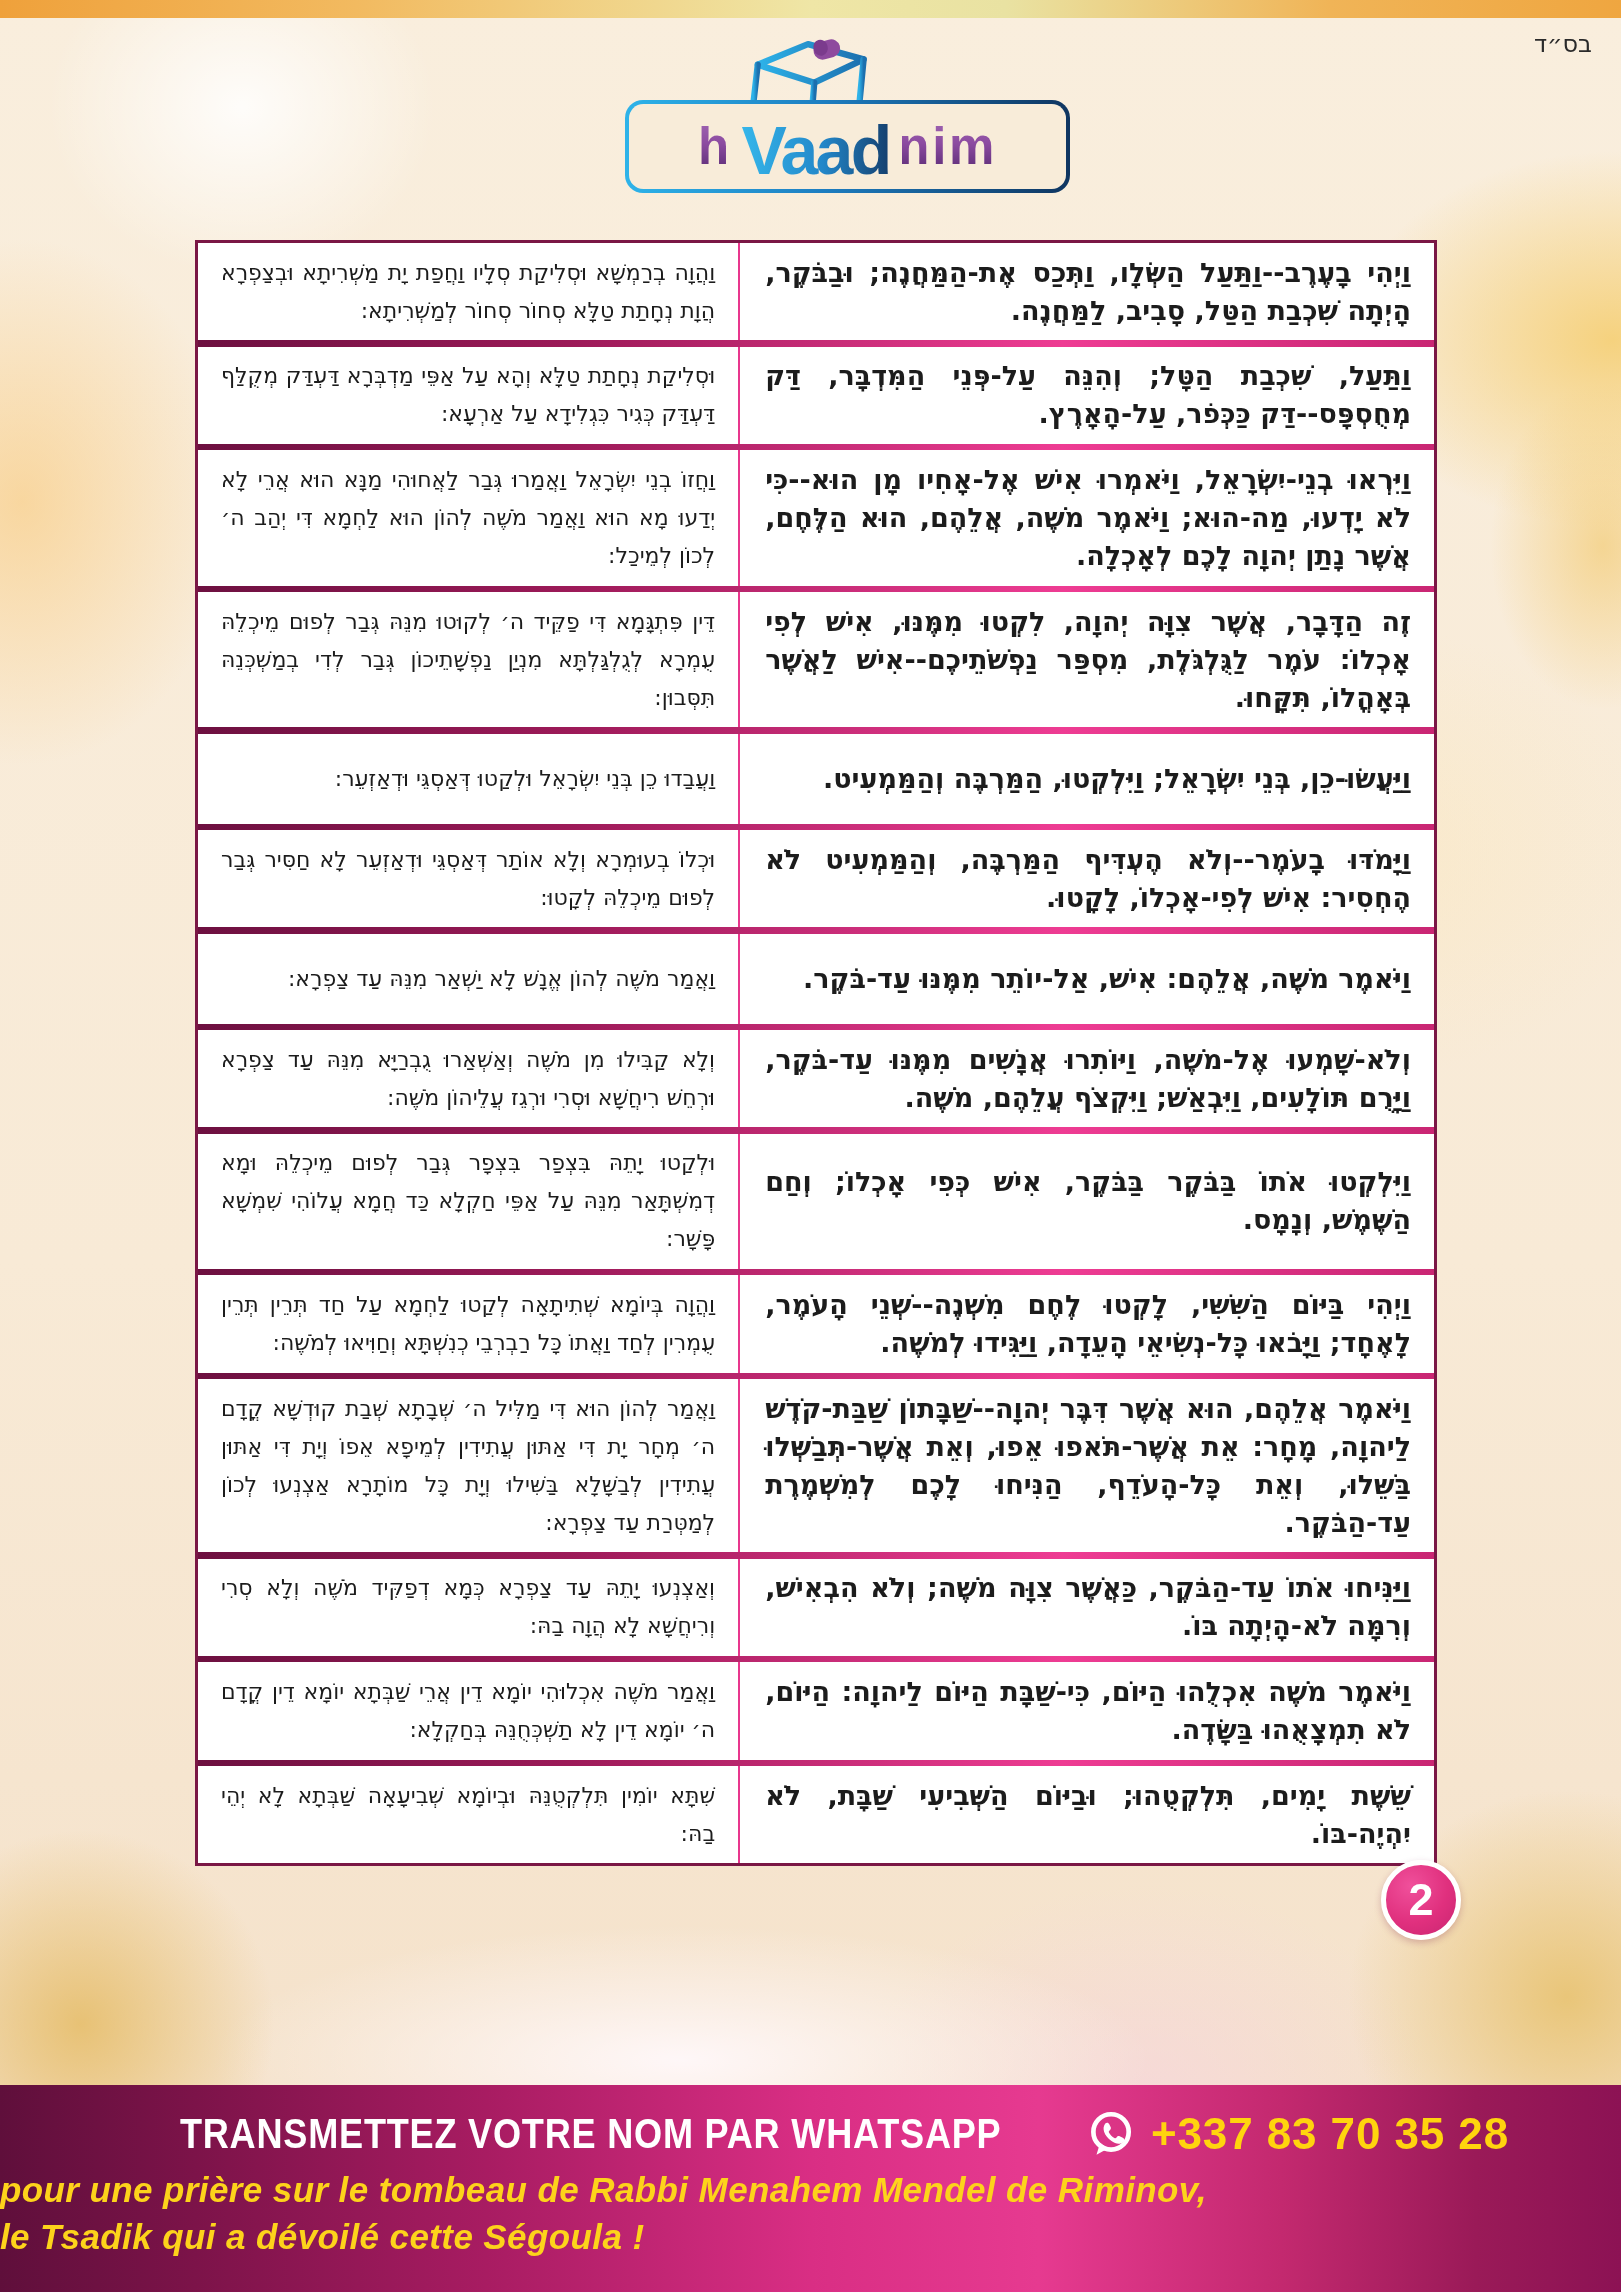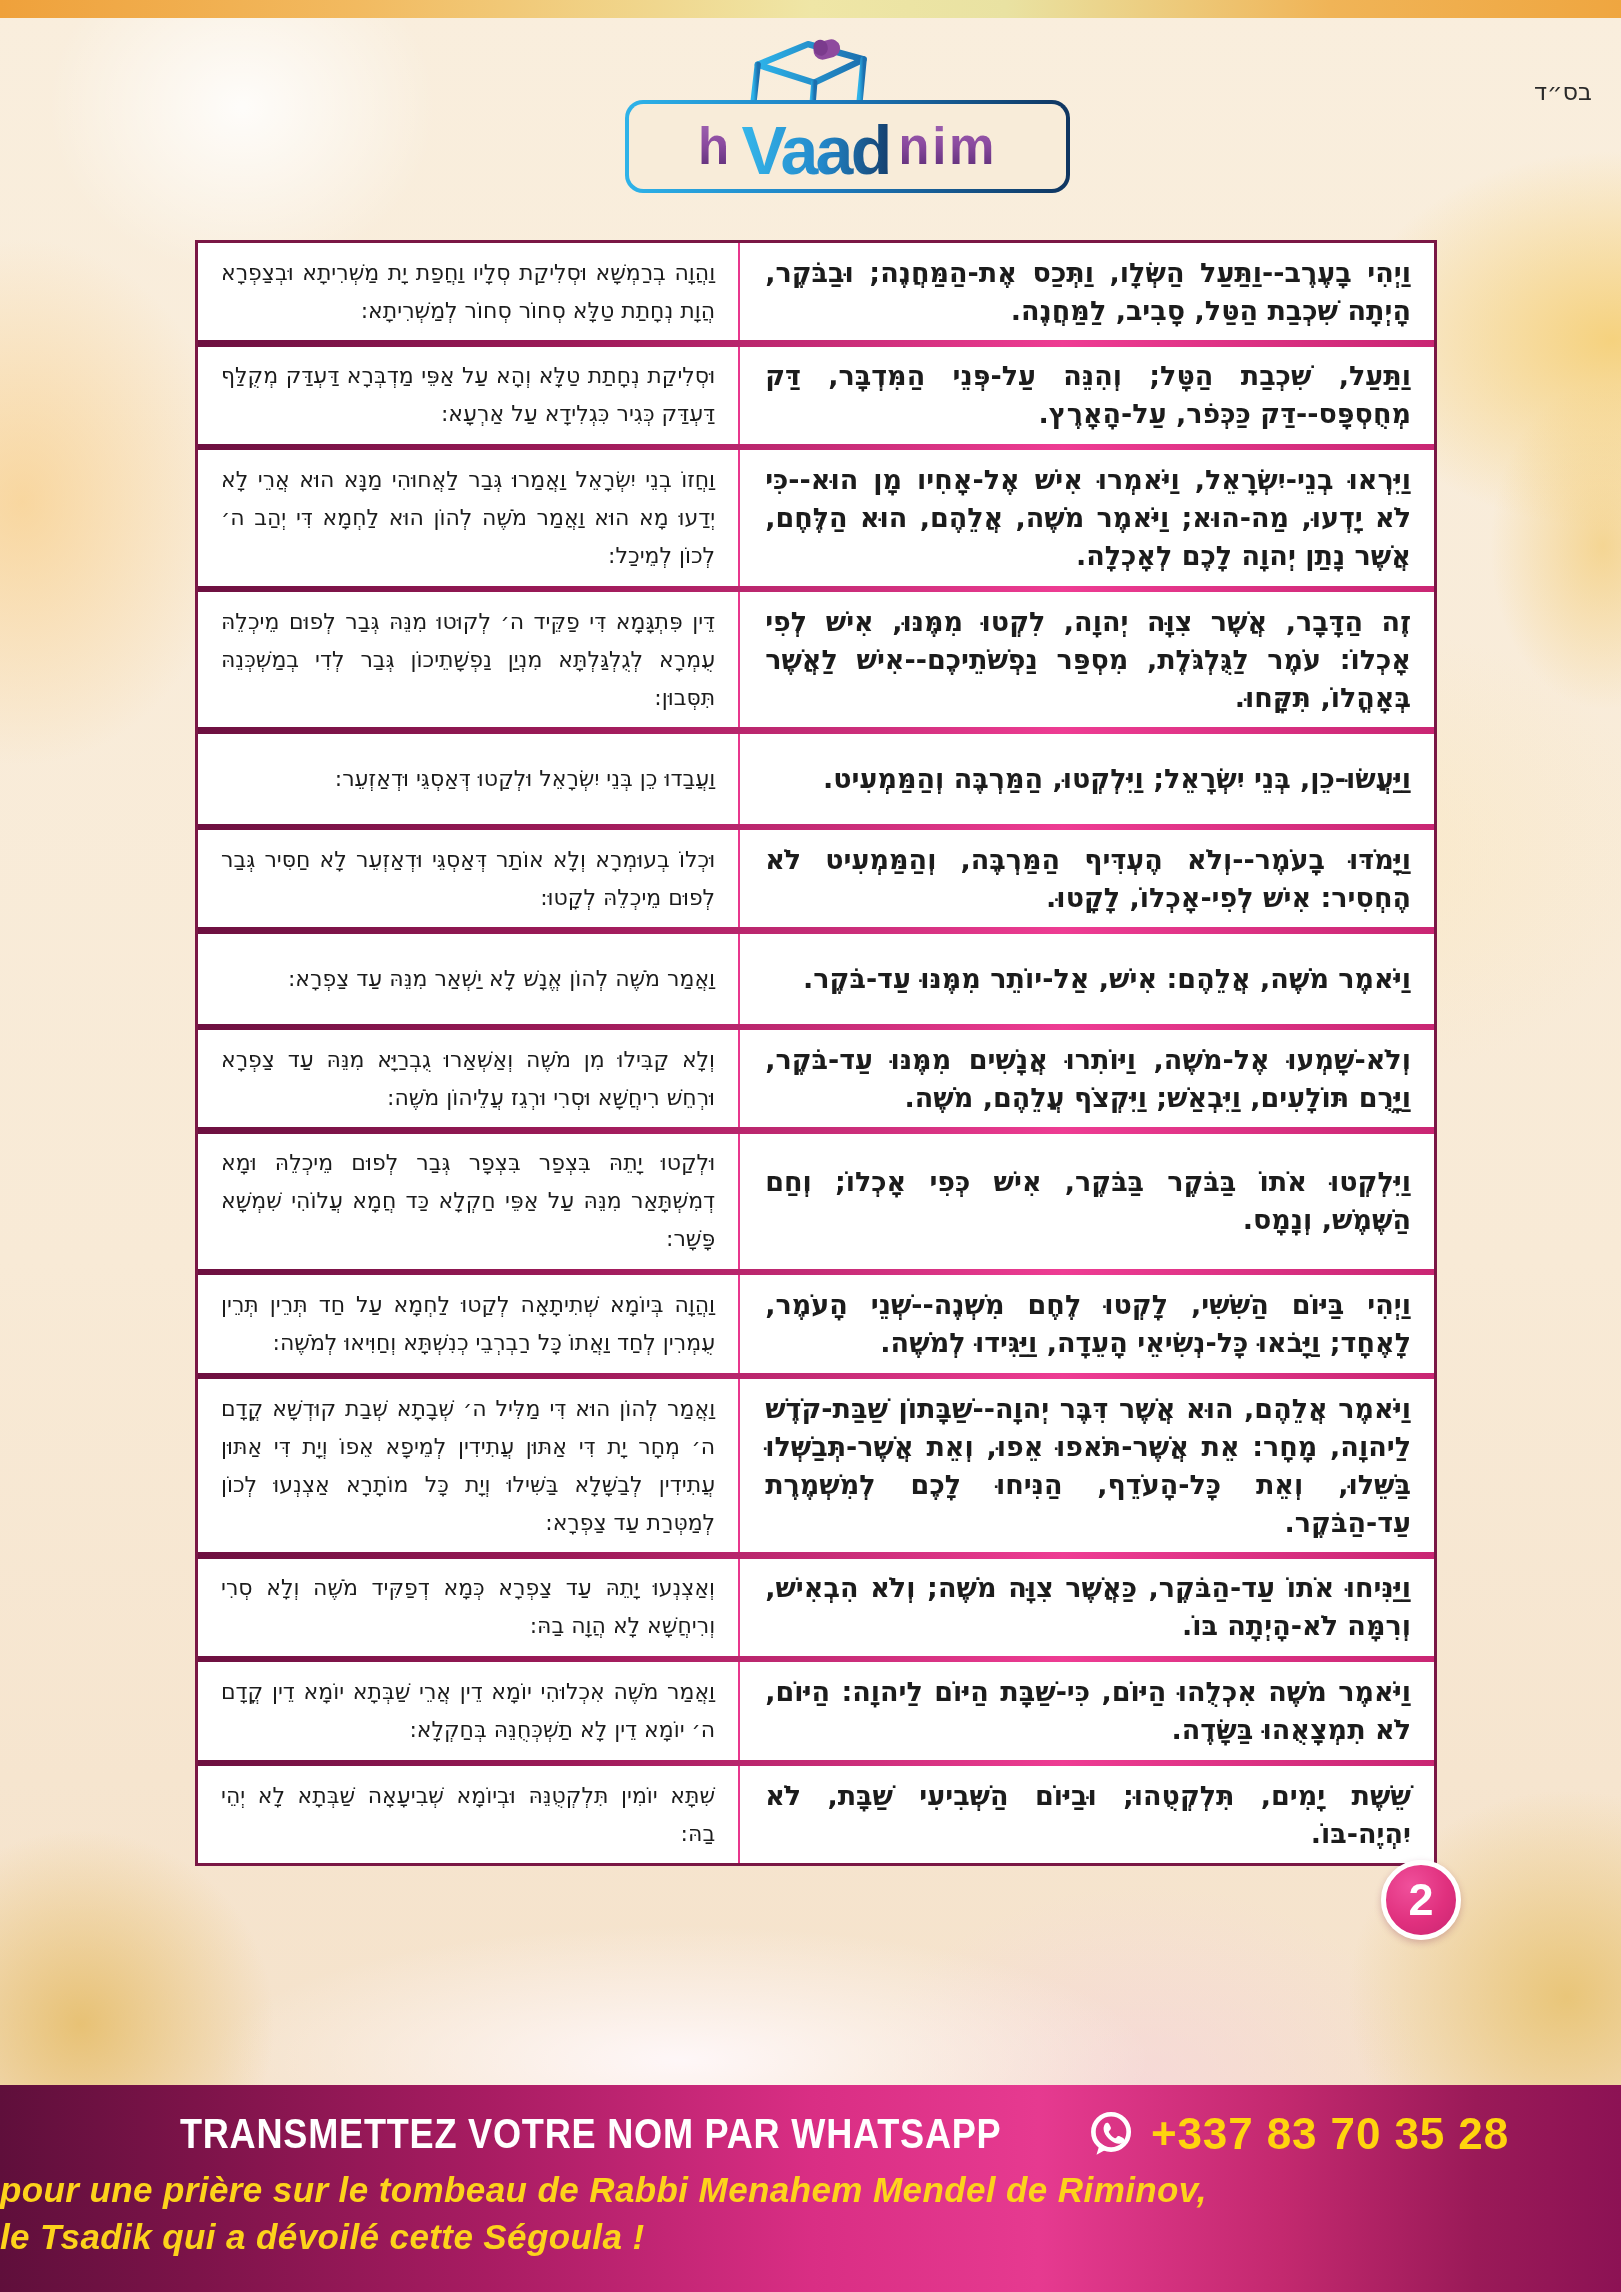--- a/index.html
+++ b/index.html
@@ -14,21 +14,21 @@
       radial-gradient(376px 269px at 1146px 2087px, rgba(247,210,225,.55), rgba(247,210,225,0) 75%),
       radial-gradient(304px 376px at 22.4px 502px, rgba(248,200,120,.6), rgba(248,200,120,0) 70%),
       radial-gradient(269px 233px at 242px 107px, rgba(255,255,255,.85), rgba(255,255,255,0) 72%),
       radial-gradient(430px 304px at 1343px 851px, rgba(250,232,195,.7), rgba(250,232,195,0) 75%),
       radial-gradient(358px 269px at 466px 1522px, rgba(255,252,245,.5), rgba(255,252,245,0) 75%),
       linear-gradient(180deg,#f9eedd 0%,#f8ead6 55%,#f4e0c8 100%);}
   
   .topbar{position:absolute;left:0;top:0;width:100%;height:18px;
     background:linear-gradient(90deg,#efa13b 0%,#f2ba60 22%,#efe6a6 50%,#e9e2a2 62%,#f0b457 82%,#efa640 100%);}
   .bsd{position:absolute;top:30px;right:30px;font-family:"DejaVu Sans",sans-serif;
-    font-size:24px;color:#2a2a2a;direction:rtl;margin-top:48px;}
+    font-size:24px;color:#2a2a2a;direction:rtl;}
   
   .logo{position:absolute;left:625px;top:36px;width:381px;height:170px;}
   .logo-boxicon{position:absolute;left:113px;top:0;width:140px;height:97px;}
   .logo-frame{position:absolute;left:0;top:64px;width:445px;height:93px;border-radius:18px;
     background:linear-gradient(90deg,#2eb3e9 0%,#1d7dc0 45%,#0f3560 100%);padding:0;box-sizing:border-box;}
   .logo-frame-in{position:absolute;left:3.6px;top:3.6px;right:3.6px;bottom:3.6px;border-radius:14.3px;
     background:#f8ecd9;display:flex;align-items:center;justify-content:center;}
   .grad-text{background-clip:text;-webkit-background-clip:text;}
   @supports ((-webkit-background-clip:text) or (background-clip:text)){ .grad-text{color:transparent !important;} }
   .vaad{position:absolute;left:0;top:30px;width:100%;text-align:center;z-index:3;margin-top:48px;}

